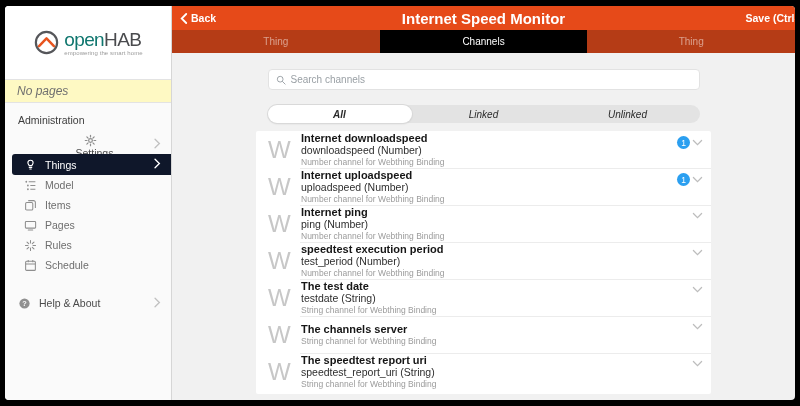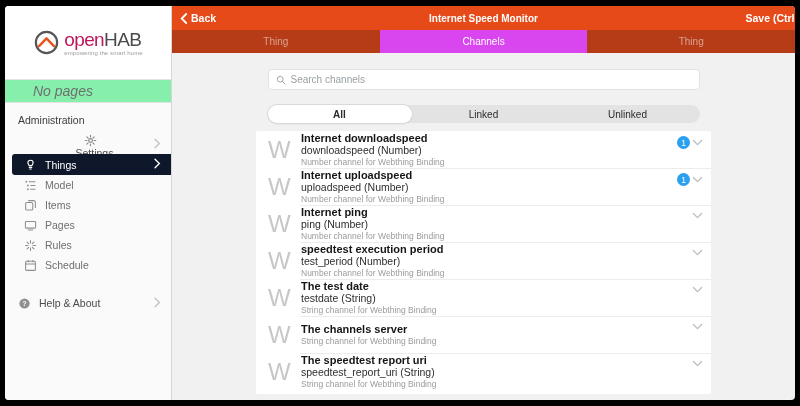--- a/index.html
+++ b/index.html
@@ -11,25 +11,25 @@
   .frame{
     position:absolute;left:5px;top:6px;width:790px;height:394px;
     border-radius:4px;overflow:hidden;display:flex;background:#f1f1f1;
   }
   
   .sidebar{width:166px;flex:none;background:#fafafa;border-right:1px solid #d6d6d6;display:flex;flex-direction:column;}
   .logo-block{height:73px;background:#fff;display:flex;align-items:center;justify-content:center;flex:none;}
   .logo-row{display:flex;align-items:center;gap:4px;}
   .logo-textcol{display:flex;flex-direction:column;}
   .logo-word{font-size:19px;letter-spacing:-0.6px;line-height:19px;}
-  .logo-open{color:#be185d;}
+  .logo-open{color:#0f766e;}
   .logo-hab{color:#4a4b4e;}
   .logo-tagline{font-size:6px;color:#9a9a9a;text-align:right;margin-top:1px;letter-spacing:0.1px;}
-  .no-pages{height:22px;line-height:22px;background:#86efac;border-top:1px solid #e3e3e3;border-bottom:1px solid #e3e3e3;
-    padding-left:28px;font-style:italic;font-size:14px;color:#6f6f6f;flex:none;}
+  .no-pages{height:22px;line-height:22px;background:#fef9c3;border-top:1px solid #e3e3e3;border-bottom:1px solid #e3e3e3;
+    padding-left:12px;font-style:italic;font-size:12px;color:#6f6f6f;flex:none;}
   .nav{flex:1;padding-top:9px;}
   .nav-section-label{font-size:10.5px;color:#3c3c3c;padding:2px 0 8px 13px;}
   .nav-item{height:20px;display:flex;align-items:center;position:relative;font-size:10.5px;color:#6e6e6e;cursor:default;}
   .nav-item.lvl1{padding-left:13px;color:#4b4b4b;flex-direction:column;}
   .nav-item.lvl2{padding-left:19px;}
   .nav-item .icon{width:13px;height:13px;margin-right:8px;color:#8e8e8e;display:inline-flex;flex:none;}
   .nav-item .icon svg{width:13px;height:13px;}
   .nav-item .chev{position:absolute;right:9px;top:4px;color:#c2c2c2;width:9px;height:12px;}
   .nav-item .chev svg{width:8px;height:11px;}
   .nav-item.active{background:#0f172a;color:#fff;margin-left:7px;padding-left:12px;border-radius:3px 0 0 3px;height:21px;}
@@ -37,34 +37,34 @@
   .nav-item.active .chev{color:#fff;}
   .nav-footer{margin-top:14px;}
   .nav-footer .nav-item{height:28px;color:#4b4b4b;padding-left:13px;}
   .nav-footer .icon{color:#8f8f8f;}
   .nav-footer .chev{top:8px;}
   
   .main{flex:1;min-width:0;display:flex;flex-direction:column;}
   .topbar{height:24px;flex:none;background:#e64a19;position:relative;display:flex;align-items:center;color:#fff;}
   .back-btn{display:flex;align-items:center;gap:3px;padding-left:7px;font-size:10.5px;font-weight:bold;z-index:2;}
   .back-btn .bicon{width:9px;height:11px;display:inline-flex;}
-  .topbar-title{position:absolute;left:0;right:0;text-align:center;font-size:10px;font-weight:bold;z-index:1;}
+  .topbar-title{position:absolute;left:0;right:0;text-align:center;font-size:15px;font-weight:bold;z-index:1;}
   .save-btn{margin-left:auto;margin-right:-3px;font-size:10.5px;font-weight:bold;white-space:nowrap;z-index:2;}
   .tabbar{height:23px;flex:none;background:#b53c16;display:flex;}
   .tab{flex:1;display:flex;align-items:center;justify-content:center;font-size:10px;color:rgba(255,255,255,0.5);}
-  .tab.active{background:#d946ef;color:#fff;}
+  .tab.active{background:#000000;color:#fff;}
   .content{flex:1;display:flex;flex-direction:column;align-items:center;overflow:hidden;}
   .searchbar{margin-top:16px;width:432px;height:21px;box-sizing:border-box;background:#fff;border:1px solid #e2e2e2;
     border-radius:4px;display:flex;align-items:center;padding:0 7px;gap:5px;flex:none;}
   .searchbar .sicon{width:10px;height:10px;color:#9aa0a5;display:inline-flex;flex:none;}
   .searchbar input{border:none;outline:none;background:transparent;flex:1;font-size:10px;color:#444;
     font-family:"Liberation Sans",sans-serif;padding:0;}
   .searchbar input::placeholder{color:#9aa0a5;opacity:1;}
   .segmented{margin-top:15px;width:432px;height:18px;flex:none;background:#e3e3e3;border-radius:9px;display:flex;font-size:10px;color:#2a2a2a;}
-  .seg-opt{flex:1;display:flex;align-items:center;justify-content:center;border-radius:9px;}
+  .seg-opt{flex:1;display:flex;align-items:center;justify-content:center;border-radius:9px;font-style:italic;}
   .seg-opt.selected{background:#fff;font-weight:bold;box-shadow:0 0 0 1px #d9d9d9,0 1px 2px rgba(0,0,0,0.12);}
   .list{margin-top:8px;width:455px;flex:none;background:#fff;border-radius:2px;padding-bottom:4px;}
   .row{height:37px;display:flex;align-items:center;padding-left:12px;position:relative;box-sizing:border-box;}
   .row:not(:first-child)::before{content:"";position:absolute;top:0;left:44px;right:0;height:1px;background:#ececec;}
   .w-icon{width:33px;flex:none;font-size:24px;line-height:1;color:#c7c7c7;}
   .row-text{flex:1;min-width:0;}
   .row-title{font-size:11px;font-weight:bold;color:#161616;line-height:12px;}
   .row-id{font-size:10.5px;color:#2e2e2e;line-height:12px;}
   .row-desc{font-size:8.5px;color:#9b9b9b;line-height:10px;margin-top:1px;}
   .row-right{display:flex;align-items:center;gap:2px;padding-right:8px;align-self:flex-start;margin-top:5px;}

